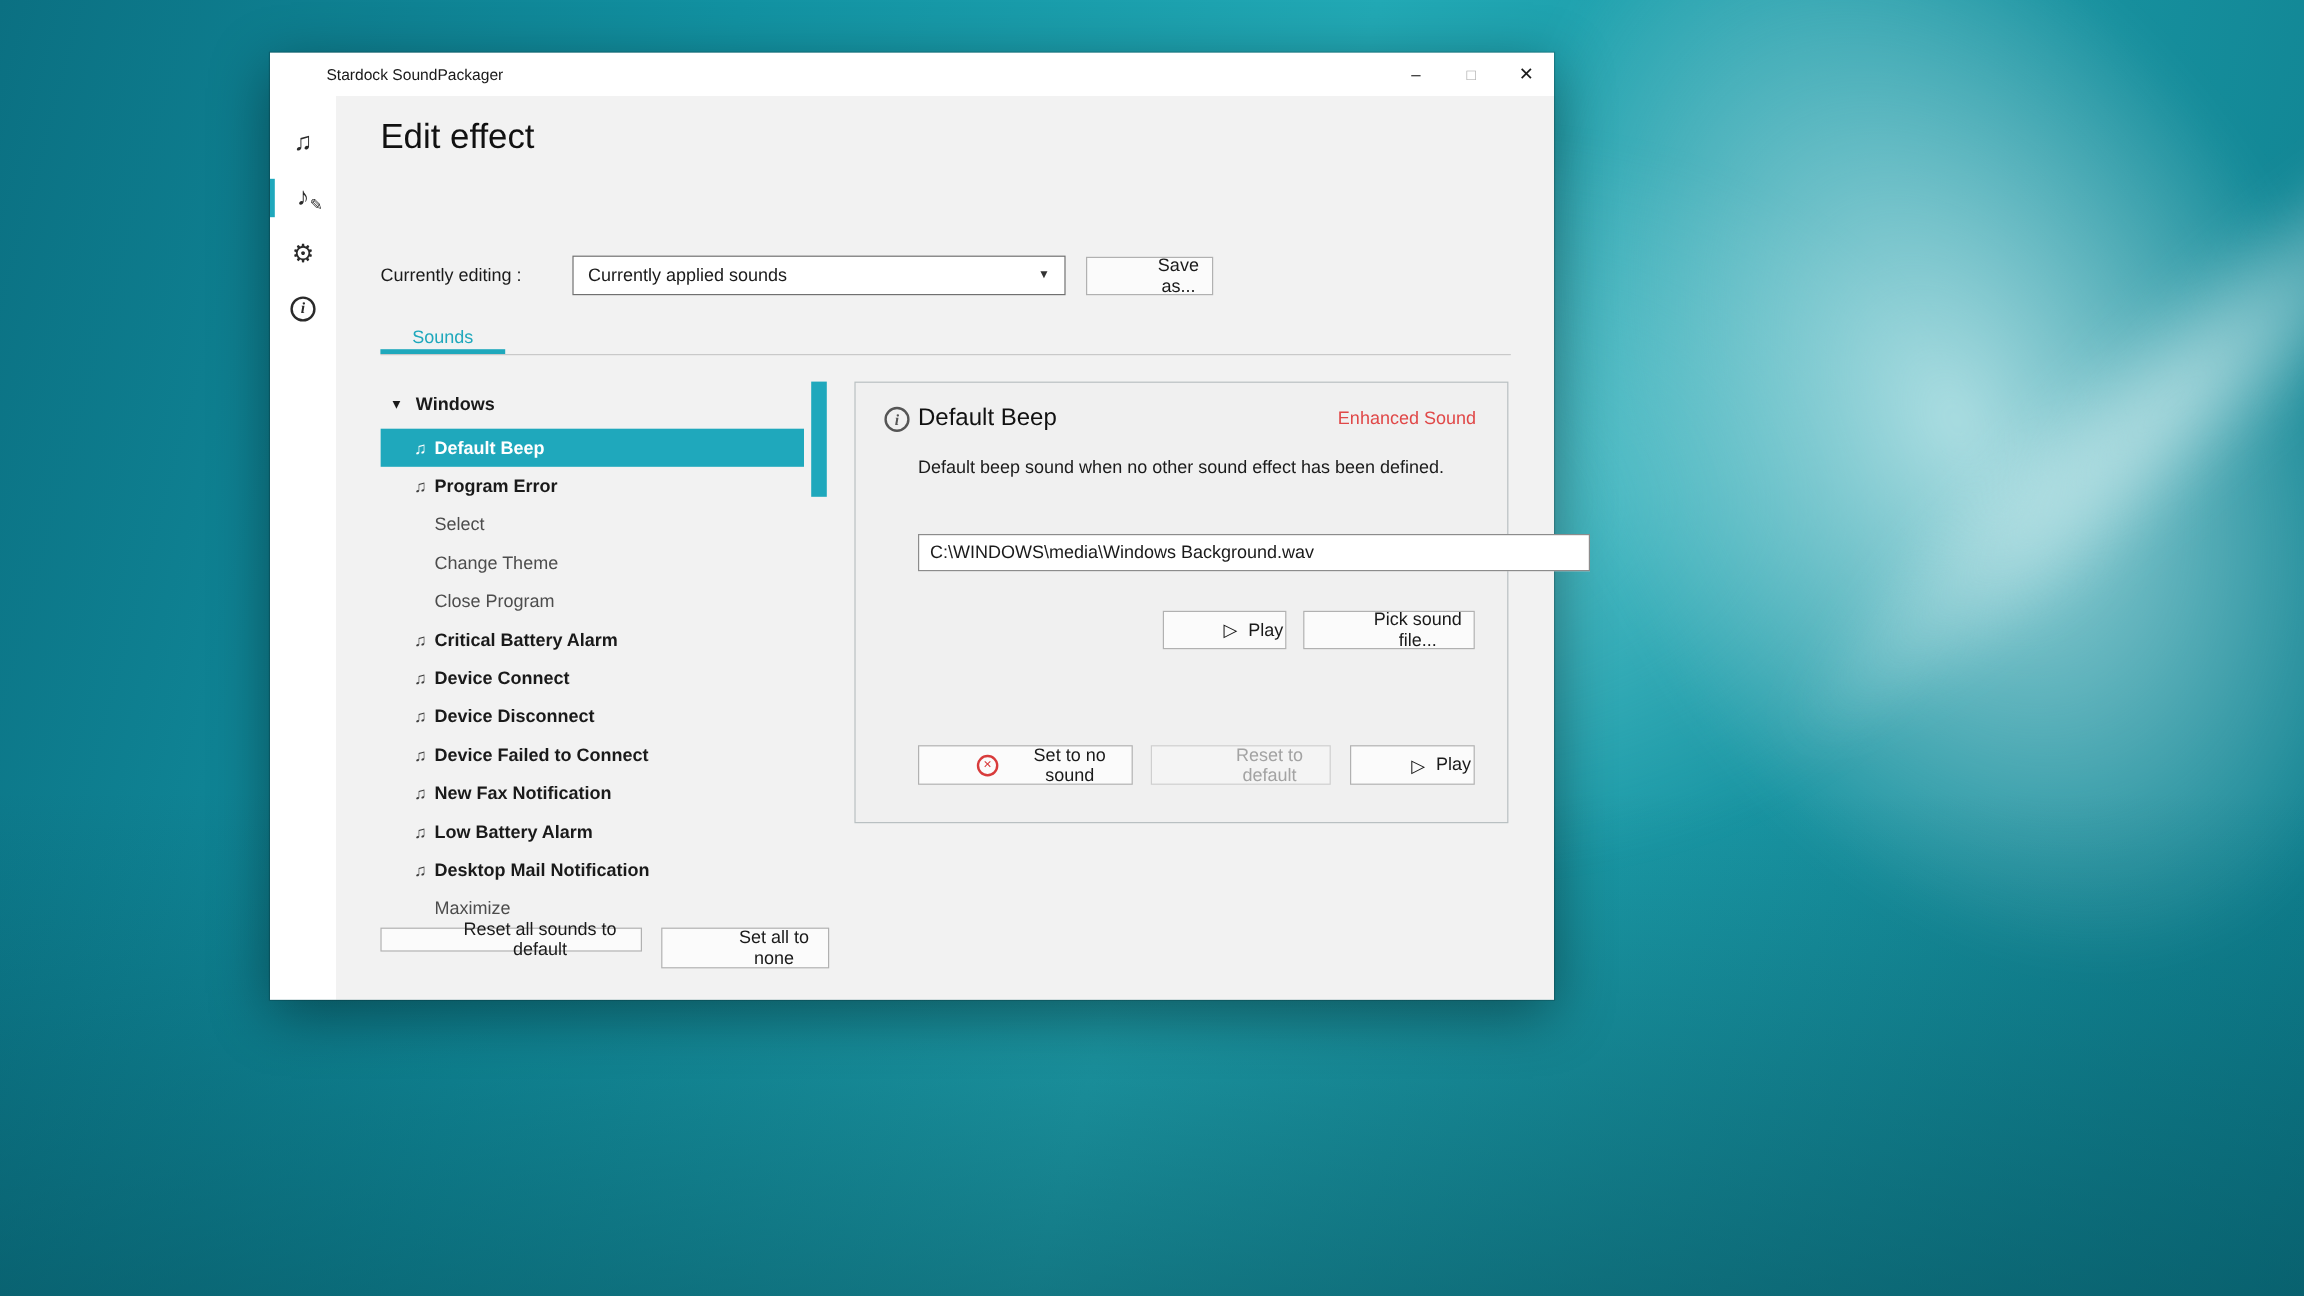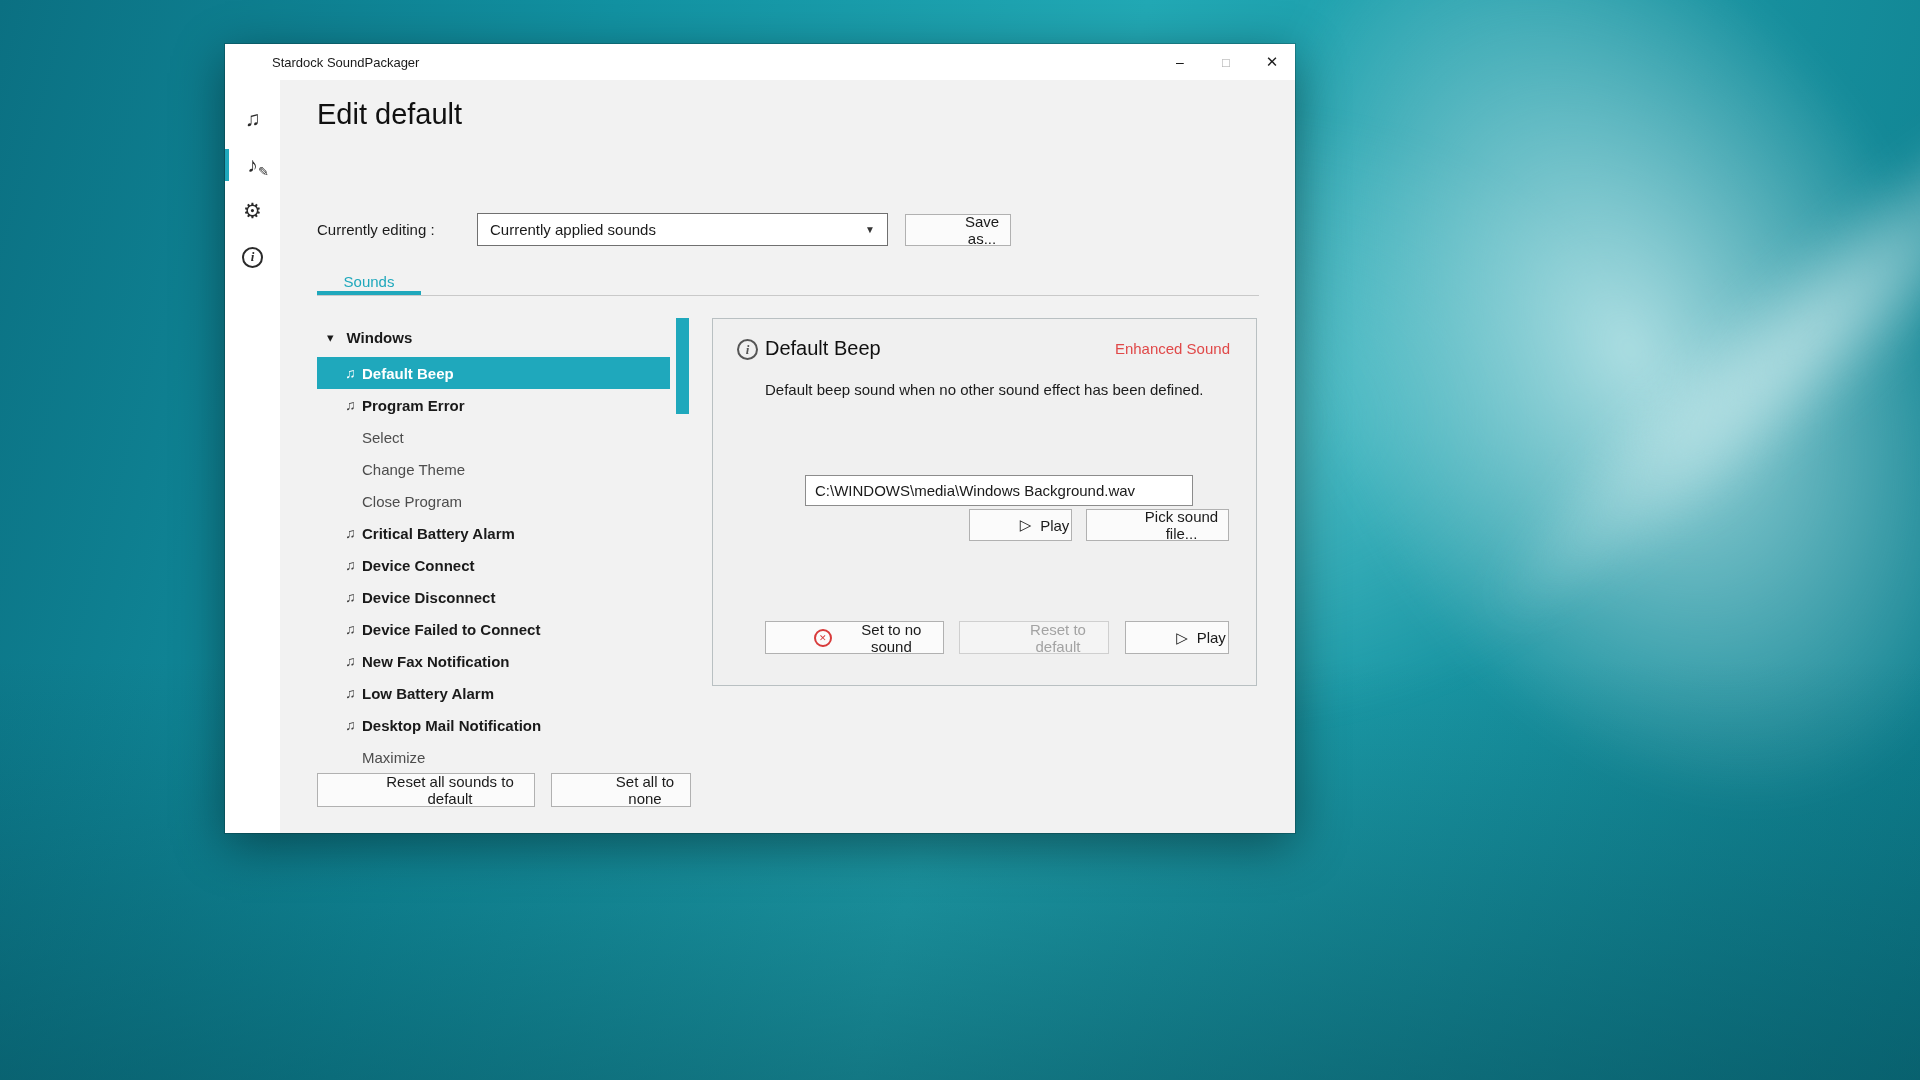--- a/index.html
+++ b/index.html
@@ -74,34 +74,34 @@
     font-size:15px;font-weight:700;color:#1a1a1a;}
   .tree-header .expander{margin-left:10px;margin-right:13px;font-size:13px;color:#1a1a1a;}
   .sound-list{position:absolute;left:37px;top:277px;width:353px;height:416px;overflow:hidden;}
   .sound-item{height:32px;display:flex;align-items:center;padding-left:28px;font-size:15px;font-weight:700;color:#1a1a1a;}
   .sound-item .note-icon{width:17px;font-size:14px;font-weight:400;color:#3d3d3d;}
   .sound-item.plain{padding-left:45px;font-weight:400;color:#4d4d4d;}
   .sound-item.selected{background:var(--accent);color:#fff;}
   .sound-item.selected .note-icon{color:#fff;}
   .scroll-thumb{position:absolute;left:396px;top:238px;width:13px;height:96px;background:var(--accent);}
 
-  .btn-reset-all{position:absolute;left:37px;top:693px;width:218px;height:34px;}
+  .btn-reset-all{position:absolute;left:37px;top:693px;width:218px;height:20px;}
   .btn-set-none{position:absolute;left:271px;top:693px;width:140px;height:34px;}
 
   
   .panel{position:absolute;left:432px;top:238px;width:545px;height:368px;background:#f0f0f0;border:1px solid #b9c0c2;}
   .panel-info{position:absolute;left:24px;top:20px;width:21px;height:21px;border:2px solid #555;border-radius:50%;
     display:flex;align-items:center;justify-content:center;font-size:13px;font-style:italic;font-weight:700;
     font-family:"Liberation Serif","DejaVu Serif",serif;color:#555;}
   .panel-title{position:absolute;left:52px;top:18px;font-size:20px;color:#111;font-weight:400;}
   .panel-badge{position:absolute;right:26px;top:21px;font-size:15px;color:var(--red);}
   .panel-desc{position:absolute;left:52px;top:62px;width:460px;font-size:15px;color:#1b1b1b;}
 
-  .file-input{position:absolute;left:52px;top:156px;width:388px;height:31px;border:1px solid #8c8c8c;background:#fff;
-    font-size:15px;padding:0 9px;color:#1a1a1a;font-family:inherit;margin-left:40px;}
+  .file-input{position:absolute;left:52px;top:126px;width:560px;height:31px;border:1px solid #8c8c8c;background:#fff;
+    font-size:15px;padding:0 9px;color:#1a1a1a;font-family:inherit;}
 
   .btn-play1{position:absolute;left:256px;top:190px;width:103px;height:32px;}
   .btn-pick{position:absolute;left:373px;top:190px;width:143px;height:32px;}
   .play-glyph{font-size:15px;margin-right:9px;color:#111;}
 
   .panel-hint{position:absolute;left:52px;top:243px;width:460px;font-size:15px;line-height:20px;color:#1b1b1b;}
 
   .btn-nosound{position:absolute;left:52px;top:302px;width:179px;height:33px;}
   .btn-resetdef{position:absolute;left:246px;top:302px;width:150px;height:33px;}
   .btn-play2{position:absolute;left:412px;top:302px;width:104px;height:33px;}
@@ -146,21 +146,21 @@
       <div class="side-btn">
         <span class="side-glyph">⚙</span>
       </div>
       <div class="side-btn">
         <span class="side-glyph circled">i</span>
       </div>
     </div>
 
   <div class="content">
 
-    <div class="page-title">Edit default</div>
+    <div class="page-title">Edit effect</div>
 
     <div class="editing-label">Currently editing :</div>
     <div class="dropdown">
       <span>Currently applied sounds</span>
       <span class="caret">▼</span>
     </div>
     <button class="btn save-as">
         <span>Save as...</span>
       </button>
 

